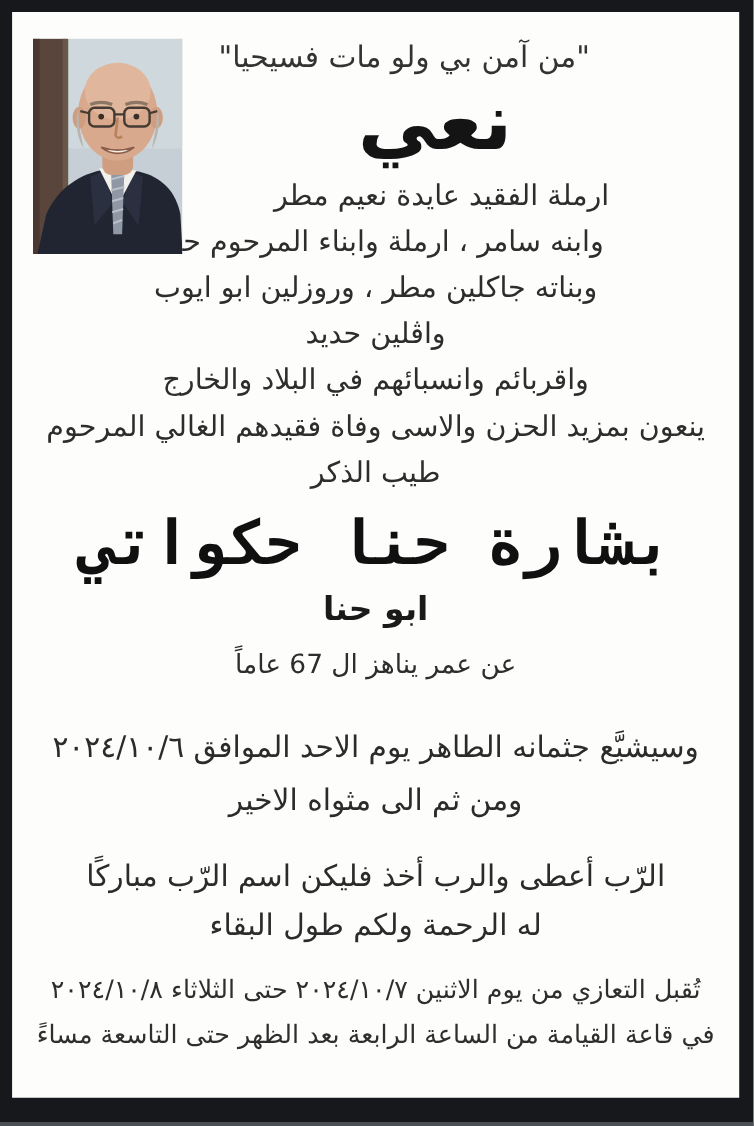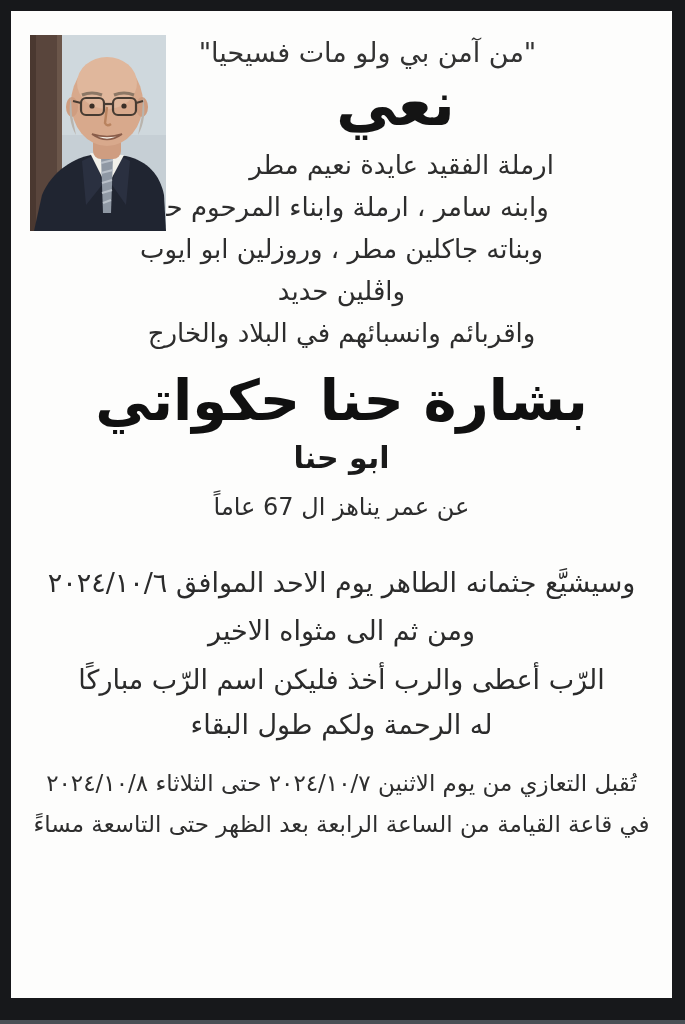--- a/index.html
+++ b/index.html
@@ -27,55 +27,56 @@
     width:136px;height:196px;
     overflow:hidden;
   }
   .quote{
     font-size:27px;
     color:#333;
     margin:26px 0 0 52px;
     letter-spacing:0;
   }
   .title{
-    font-size:61px;
+    font-size:72px;
     font-weight:bold;
     color:#141414;
     line-height:1.18;
     margin:0 0 4px 108px;
   }
   .family p{
     font-size:26px;
     margin:0;
     line-height:42px;
     color:#2d2d2d;
   }
   .family p.shift{margin-left:120px;text-align:center;}
   .name{
     font-size:56px;
     font-weight:bold;
     color:#101010;
     line-height:1.25;
     margin:12px 0 0 0;
+    font-family:Liberation Mono, monospace;
   }
   .kunya{
     font-size:30px;
     font-weight:bold;
     color:#1a1a1a;
     margin-top:4px;
   }
   .age{
     font-size:24px;
     font-weight:500;
     color:#2d2d2d;
     margin-top:18px;
   }
   .funeral{margin-top:38px;}
   .funeral p{font-size:27px;margin:0;line-height:48px;color:#2b2b2b;}
-  .scripture{margin-top:2px;}
+  .scripture{margin-top:22px;}
   .scripture p{font-size:27px;margin:0;line-height:45px;color:#2b2b2b;}
   .condolences{margin-top:16px;}
   .condolences p{font-size:23px;margin:0;line-height:41px;color:#2e2e2e;}
   .bottom-edge{
     position:absolute;left:0;right:0;bottom:0;height:4px;background:#4a4f55;
   }
 </style>
 </head>
 <body>
 
@@ -134,20 +135,21 @@
     <div class="quote">"من آمن بي ولو مات فسيحيا"</div>
 
     <div class="title">نعي</div>
 
     <div class="family">
       <p class="shift">ارملة الفقيد عايدة نعيم مطر</p>
       <p>وابنه سامر ، ارملة وابناء المرحوم حنا ،</p>
       <p>وبناته جاكلين مطر ، وروزلين ابو ايوب</p>
       <p>واڤلين حديد</p>
       <p>واقربائم وانسبائهم في البلاد والخارج</p>
+      <p>ينعون بمزيد الحزن والاسى وفاة فقيدهم الغالي المرحوم طيب الذكر</p>
     </div>
 
     <div class="name">بشارة حنا حكواتي</div>
     <div class="kunya">ابو حنا</div>
     <div class="age">عن عمر يناهز ال 67 عاماً</div>
 
     <div class="funeral">
       <p>وسيشيَّع جثمانه الطاهر يوم الاحد الموافق ٢٠٢٤/١٠/٦</p>
       <p>ومن ثم الى مثواه الاخير</p>
     </div>

